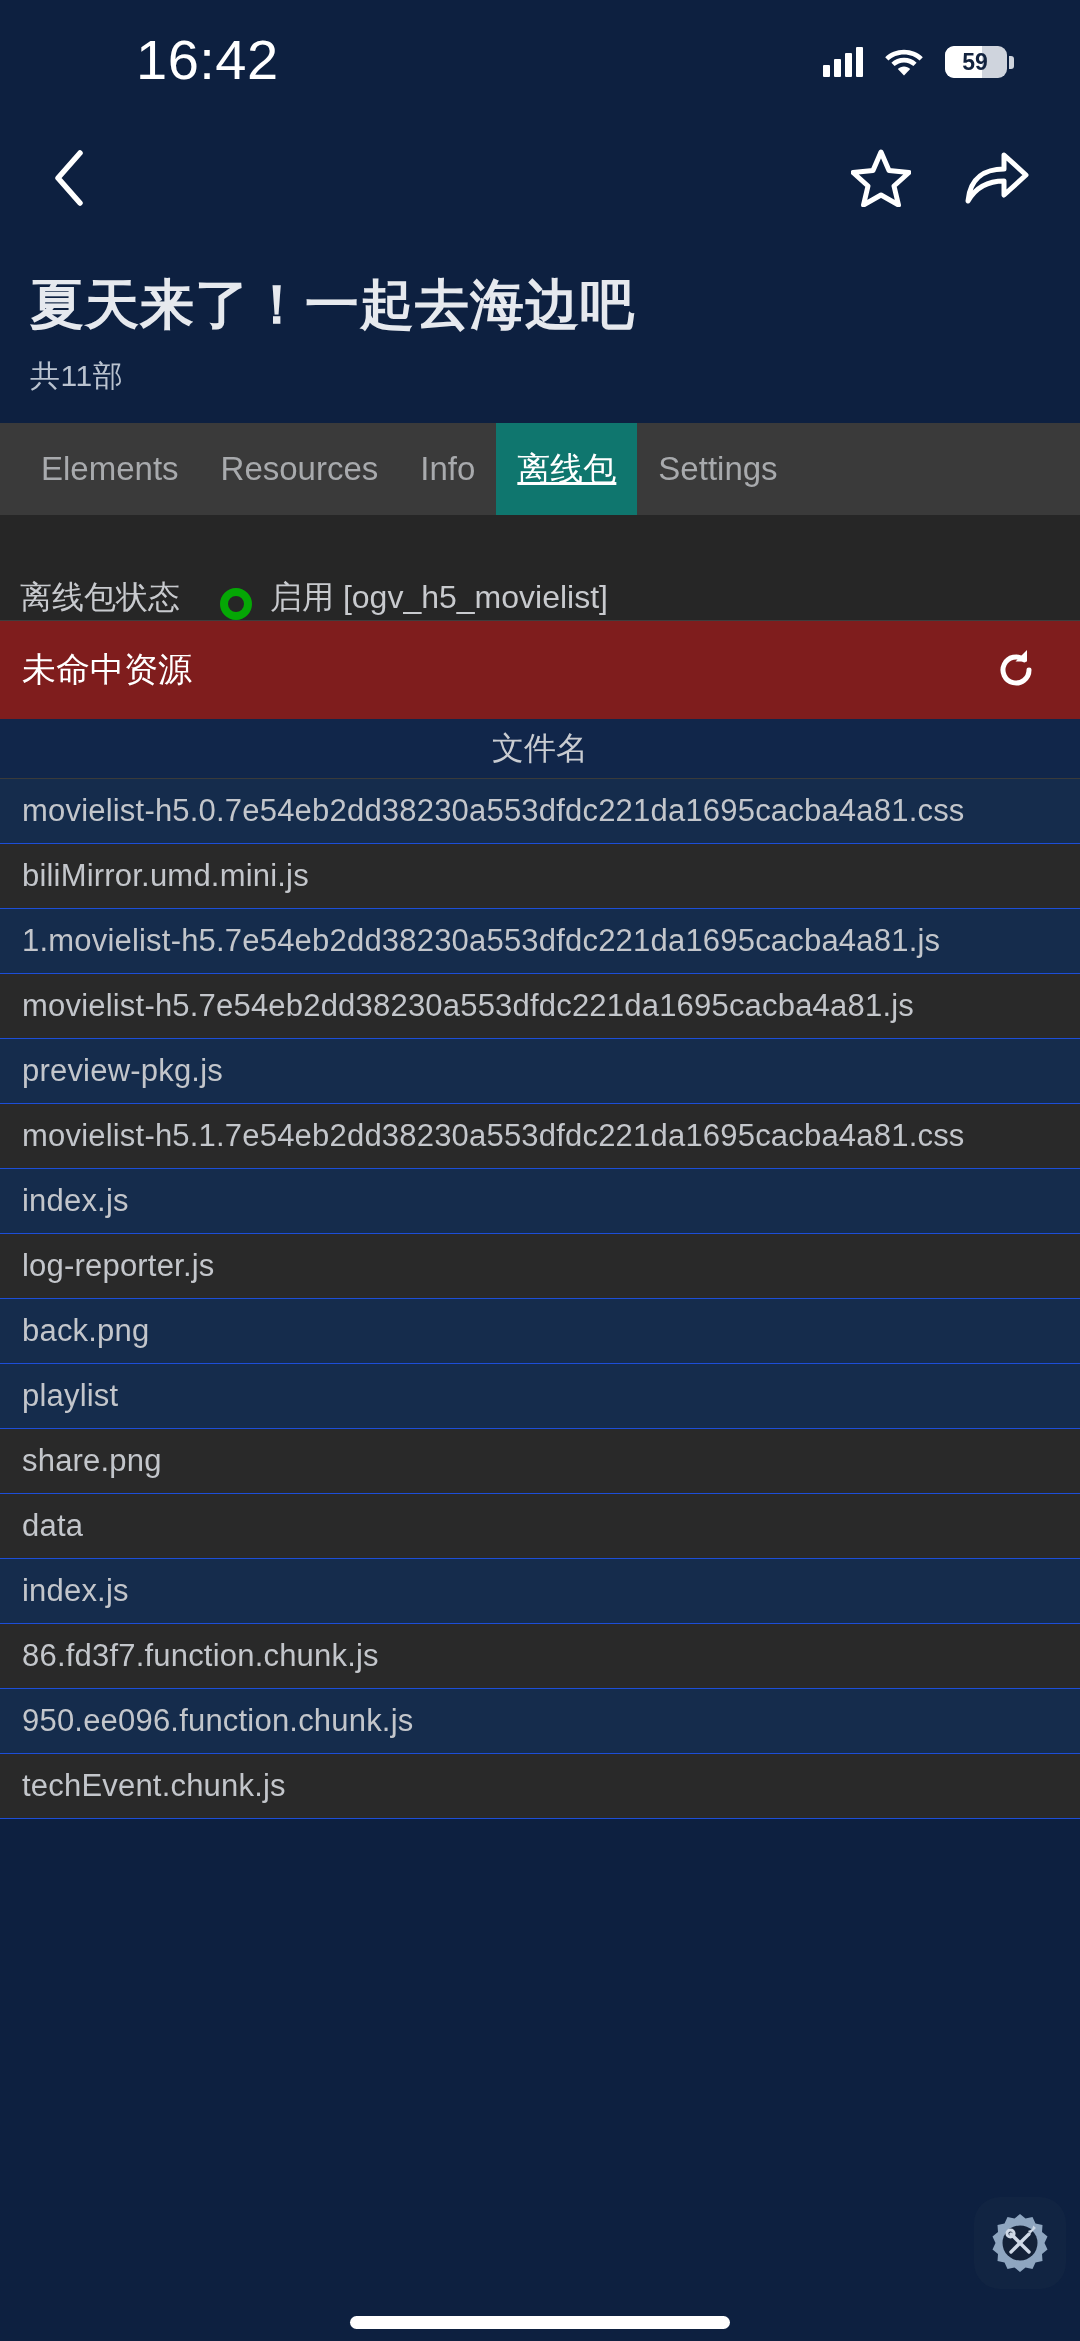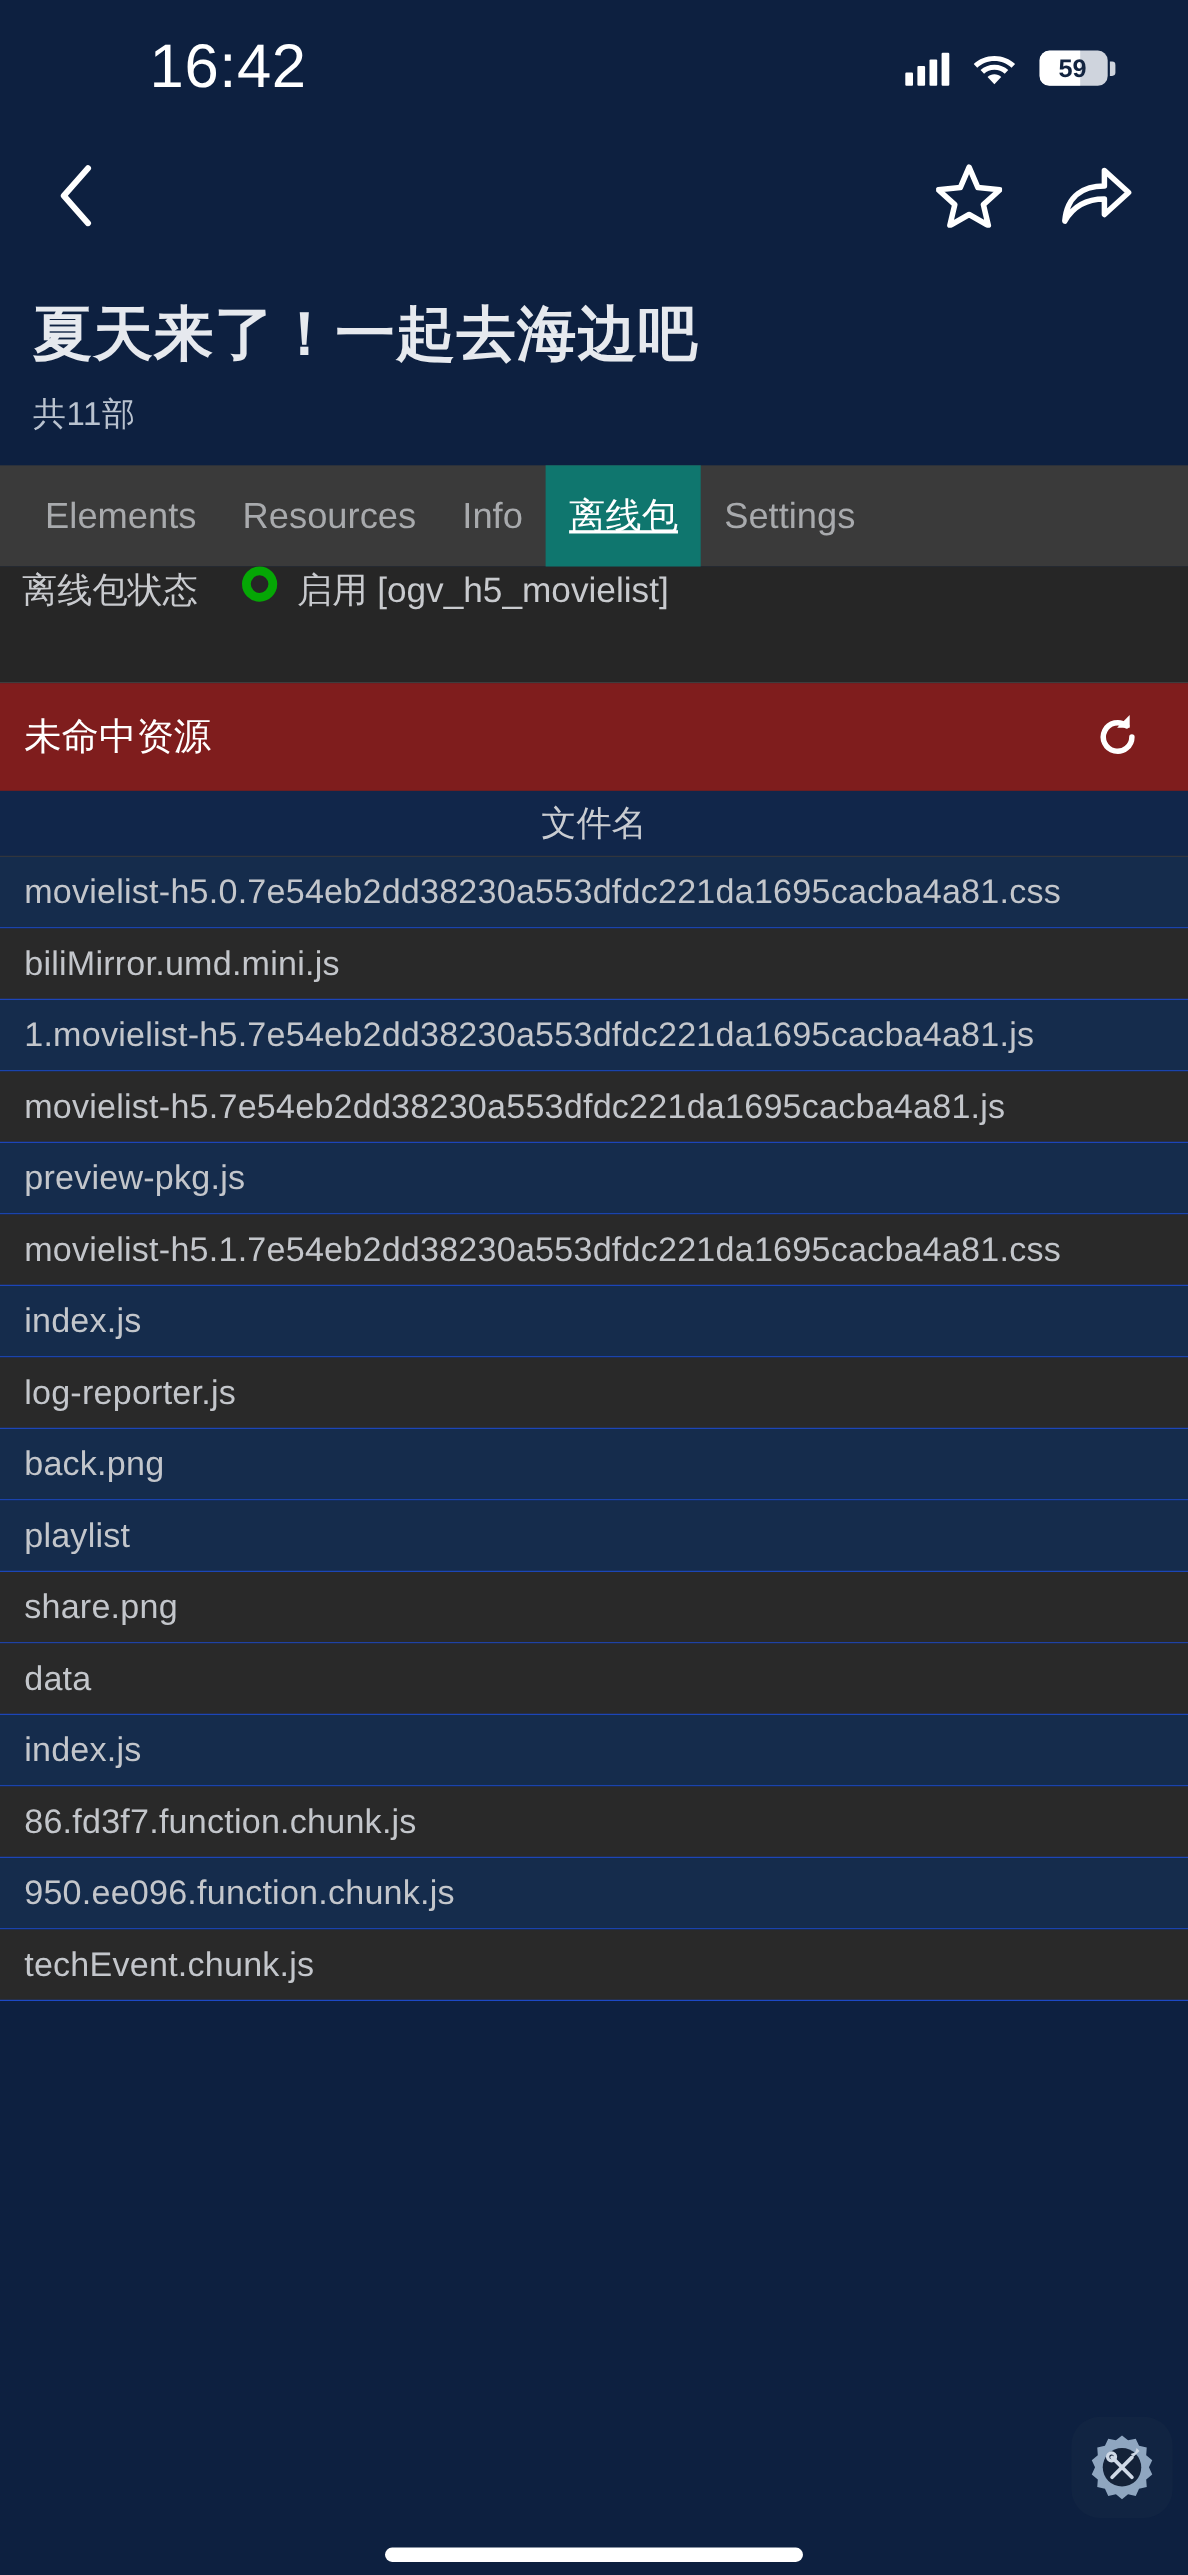--- a/index.html
+++ b/index.html
@@ -20,21 +20,21 @@
   .statusbar {
     height:120px;
     display:flex; align-items:center; justify-content:space-between;
     padding:0 66px 0 0;
     color:#ffffff;
   }
   .sb-time {
     font-size:56px; font-weight:normal; letter-spacing:0.5px;
     margin-left:136px; line-height:1;
   }
-  .sb-right { display:flex; align-items:flex-end; gap:22px; margin-top:4px;}
+  .sb-right { display:flex; align-items:center; gap:22px; margin-top:4px;}
   .sig { display:flex; align-items:flex-end; gap:4px; height:30px; }
   .sig i { display:block; width:7px; background:#fff; border-radius:1px; }
   .sig i:nth-child(1){ height:12px;}
   .sig i:nth-child(2){ height:18px;}
   .sig i:nth-child(3){ height:24px;}
   .sig i:nth-child(4){ height:30px;}
   .wifi { width:38px; height:30px; position:relative; }
   .batt {
     position:relative; width:62px; height:32px;
     border-radius:9px; background:#cfd4dd; overflow:hidden;
@@ -86,21 +86,21 @@
   .tab {
     display:flex; align-items:center; justify-content:center;
     padding:0 21px; font-size:33px; color:#a8aaad;
     cursor:pointer; white-space:nowrap;
   }
   .tab.active { background:#0f766e; color:#ffffff;text-decoration:underline; }
 
   
   .statusrow {
     height:106px; background:#262626;
-    display:flex; align-items:flex-start; padding-left:20px;
+    display:flex; align-items:flex-end; padding-left:20px;
     border-bottom:1px solid #3d3d3d;
   }
   .status-label { font-size:32px; color:#c8cace; }
   .status-dot {
     width:32px; height:32px; border-radius:50%;
     border:8px solid #05a705; margin:0 18px 0 40px;
     box-sizing:border-box;
   }
   .status-value { font-size:32px; color:#c8cace; }
 

